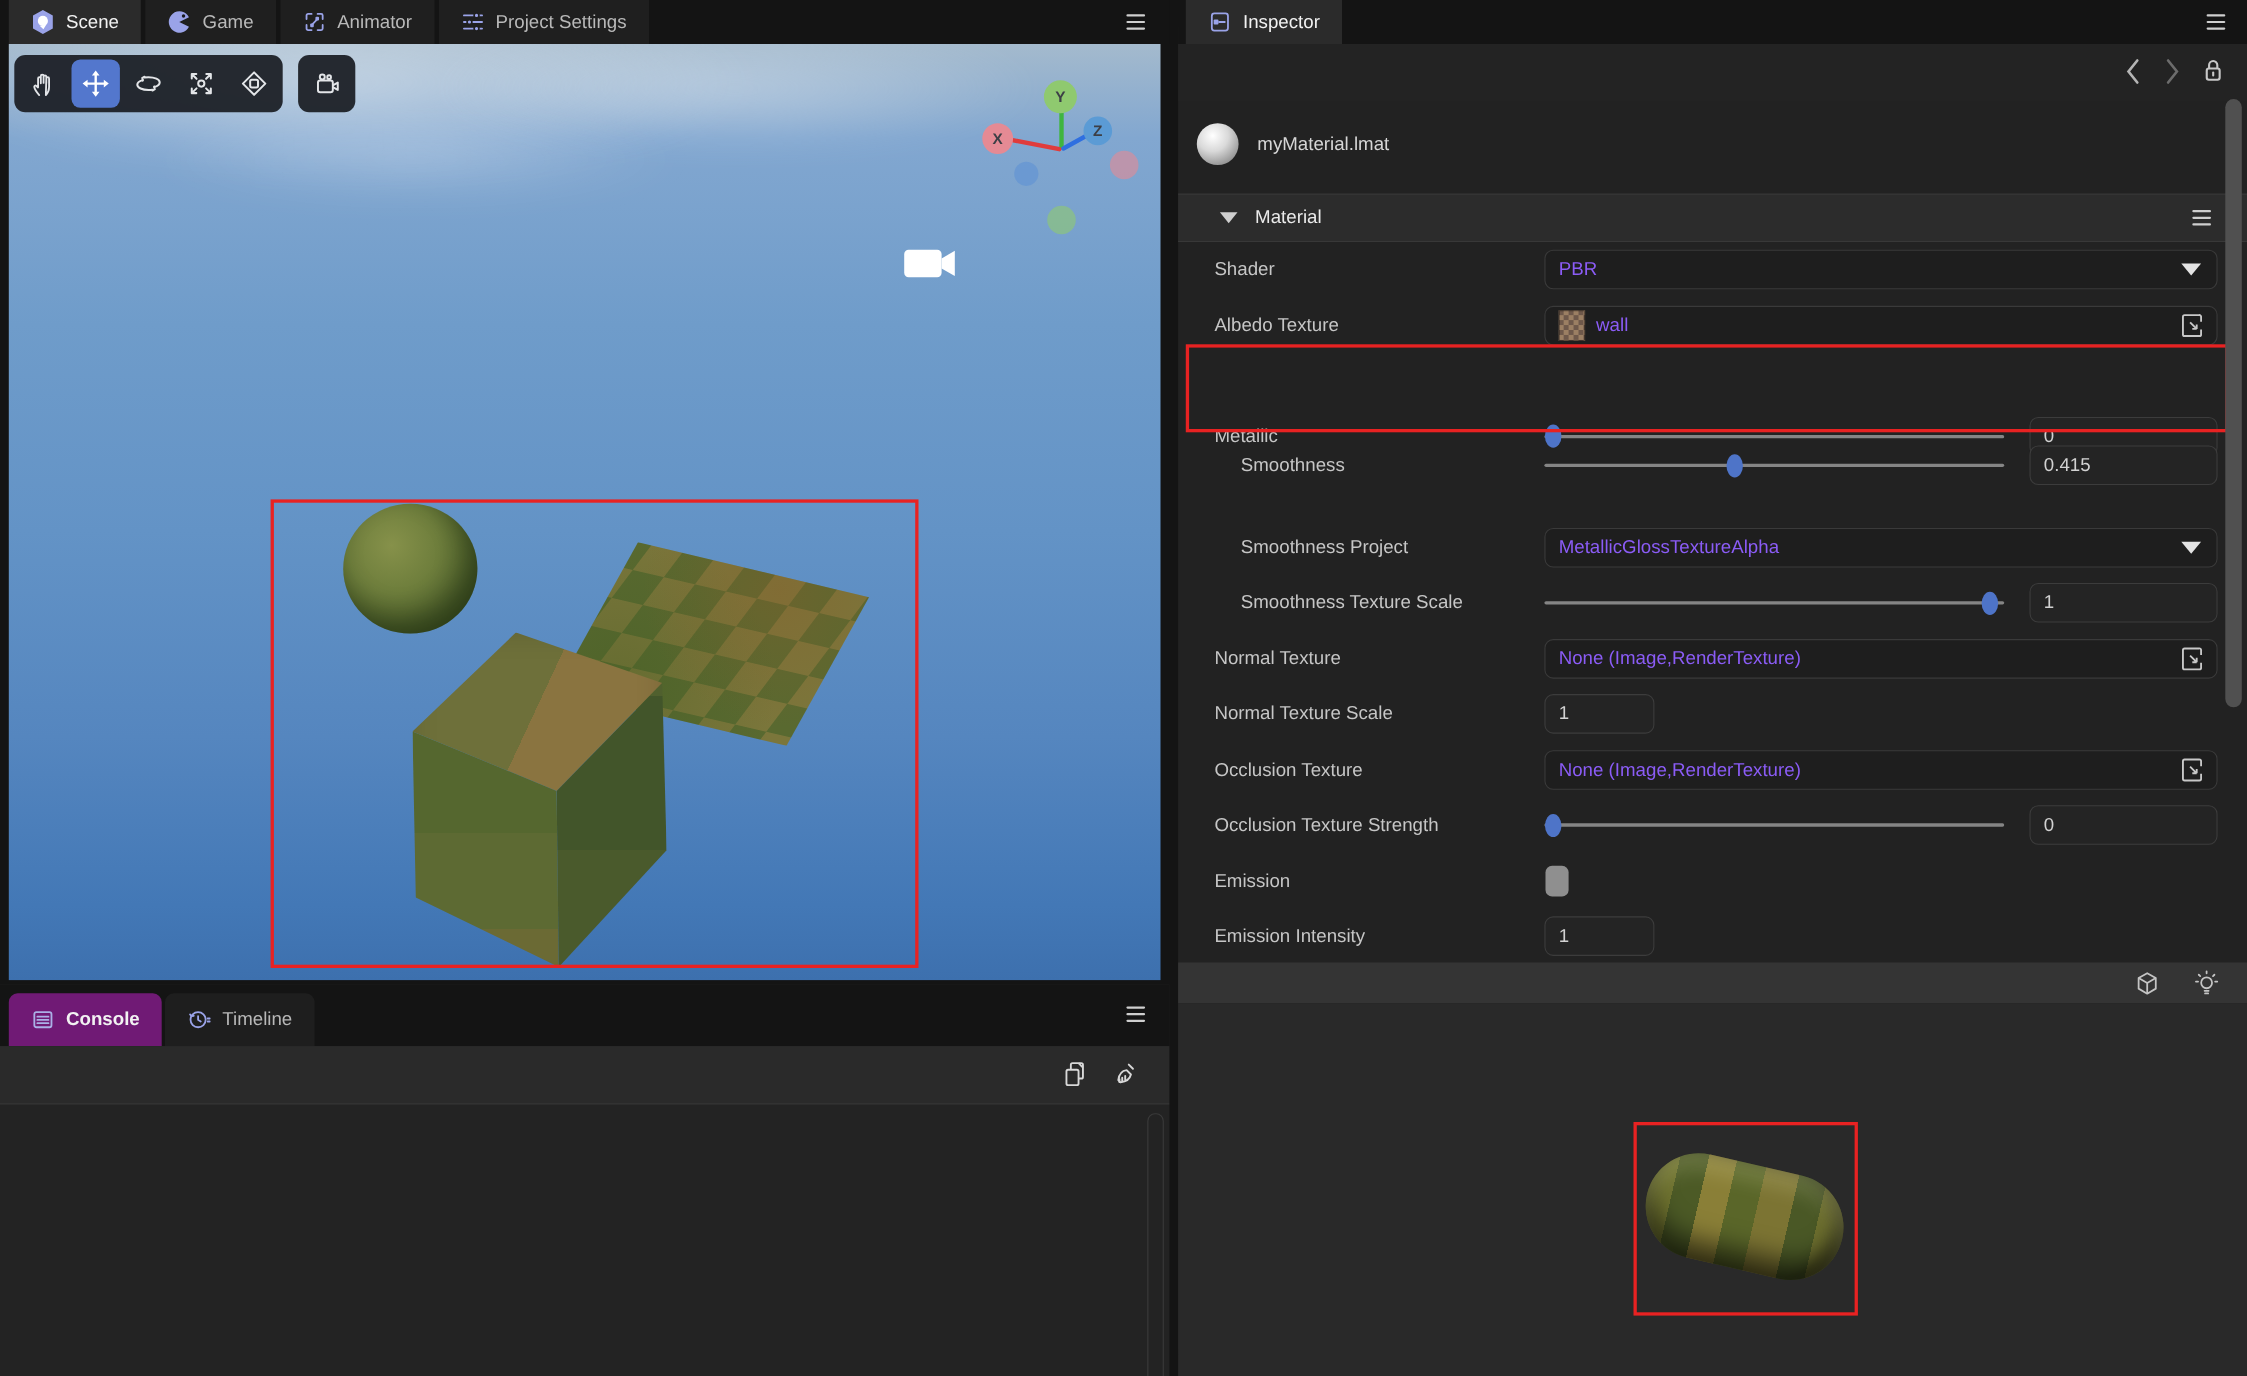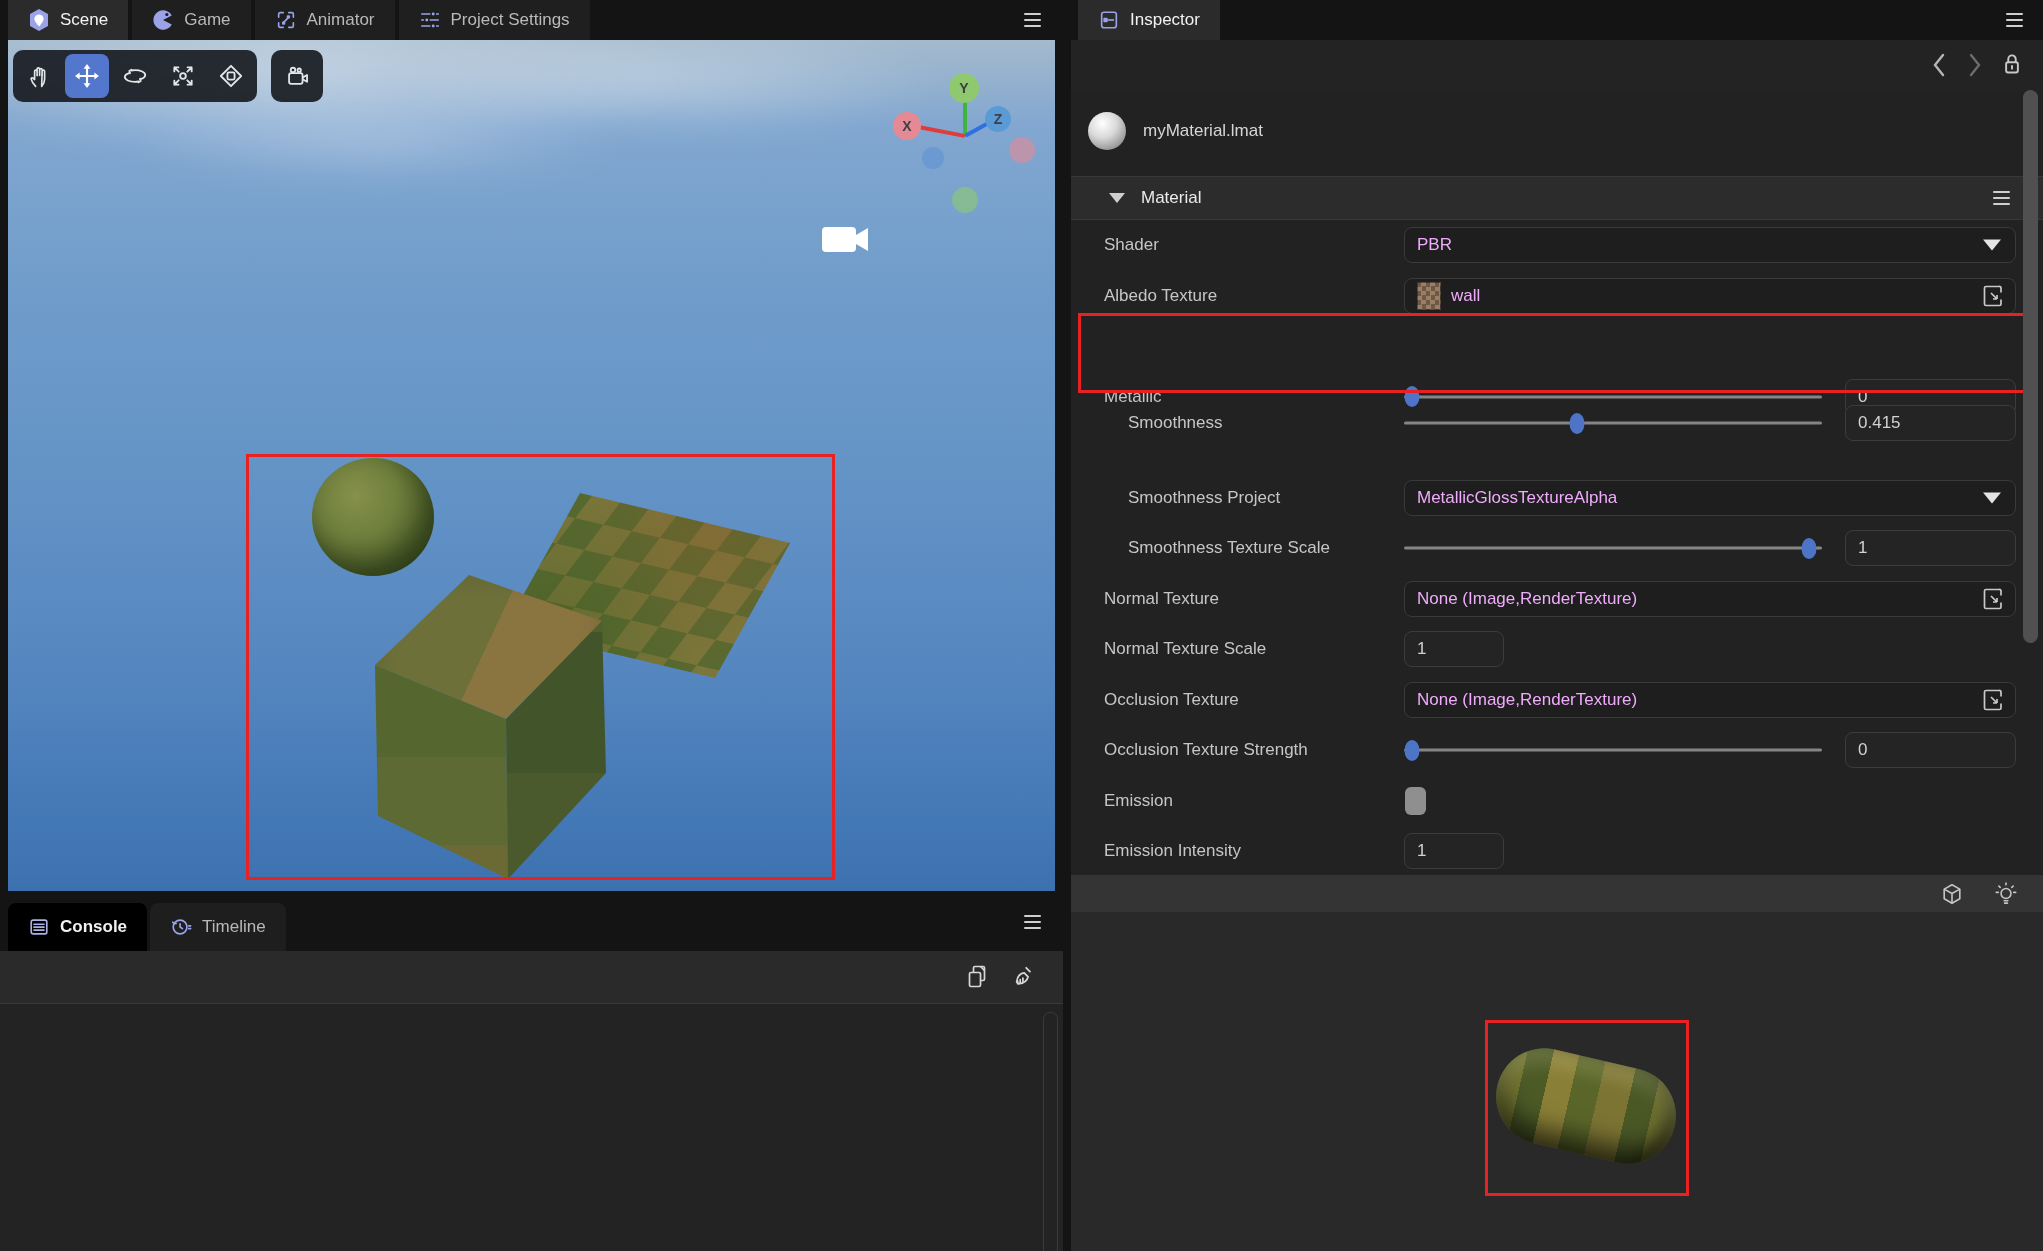--- a/index.html
+++ b/index.html
@@ -50,21 +50,21 @@
      background:radial-gradient(circle at 38% 30%,#ffffff 0%,#d9d9d9 40%,#9a9a9a 75%,#6f6f6f 100%);}
   #section-head{position:absolute;left:0;right:0;top:176px;height:42px;background:#2c2c2c;
      border-top:1px solid #383838;border-bottom:1px solid #383838;display:flex;align-items:center;}
   .caret-down{width:0;height:0;border-left:8px solid transparent;border-right:8px solid transparent;border-top:10px solid #cfcfcf;}
   #insp-rows{position:absolute;left:0;top:0;right:0;height:875px;overflow:hidden;}
   .irow{position:absolute;left:0;right:0;height:50px;}
   .irow .lbl{position:absolute;left:33px;top:50%;transform:translateY(-50%);font-size:17px;color:#c6c6c6;white-space:nowrap;}
   .irow.indent .lbl{left:57px;}
   .ctl{position:absolute;left:333px;width:612px;height:36px;top:50%;transform:translateY(-50%);
        background:#1e1e1e;border:1px solid #3a3a3a;border-radius:8px;display:flex;align-items:center;
-       font-size:17px;color:#f0abfc;box-sizing:border-box;padding:0 12px;}
+       font-size:17px;color:#8b5cf6;box-sizing:border-box;padding:0 12px;}
   .ctl .ddcaret{position:absolute;right:14px;top:50%;transform:translateY(-50%);
        width:0;height:0;border-left:9px solid transparent;border-right:9px solid transparent;border-top:11px solid #e4e4e4;}
   .thumb{width:24px;height:28px;margin-right:10px;flex:0 0 auto;
      background:repeating-conic-gradient(#9b7f63 0% 25%,#6e584a 0% 50%);background-size:9px 9px;
      box-shadow:inset 0 0 0 1px rgba(0,0,0,.4);}
   .picker{position:absolute;right:10px;top:50%;transform:translateY(-50%);color:#c8c8c8;}
   .swatch{position:absolute;left:333px;width:612px;height:27px;top:50%;transform:translateY(-50%);
      border-radius:13px;background:var(--albedo);box-shadow:inset 0 -2px 4px rgba(120,110,0,.35);}
   .track{position:absolute;left:333px;width:418px;height:3px;top:50%;transform:translateY(-50%);background:#858585;border-radius:2px;}
   .knob{position:absolute;width:15px;height:21px;border-radius:50%;background:var(--slider);top:50%;transform:translate(-50%,-50%);}
@@ -81,21 +81,21 @@
      display:flex;align-items:center;justify-content:flex-end;gap:28px;padding-right:24px;box-sizing:border-box;color:#c4c4c4;}
   #preview-area{position:absolute;left:0;right:0;top:912px;bottom:0;background:#292929;}
   #capsule{position:absolute;left:424px;top:146px;width:182px;height:96px;border-radius:48px;transform:rotate(13deg);
      background:linear-gradient(90deg,#6f7330 0 12%,#4c5a26 12% 26%,#8a7f37 26% 40%,#5a6629 40% 55%,#7c7433 55% 72%,#4a5826 72% 86%,#6d6f2f 86% 100%);
      box-shadow:inset 0 14px 18px rgba(255,255,200,.18), inset 0 -18px 22px rgba(0,0,0,.55), inset -10px 0 14px rgba(0,0,0,.35);}
   
   #console-panel{position:absolute;left:0;top:895px;width:1063px;height:356px;background:#232323;}
   #console-tabbar{position:absolute;left:0;top:0;right:0;height:56px;background:#141414;display:flex;align-items:flex-end;}
   .ctab{height:48px;display:flex;align-items:center;gap:10px;padding:0 20px;margin-right:3px;
         border-radius:8px 8px 0 0;background:#1e1e1e;color:#b8b8b8;font-size:17px;}
-  .ctab.active{background:#000000;color:#f2f2f2;font-weight:bold;}
+  .ctab.active{background:#701a75;color:#f2f2f2;font-weight:bold;}
   .ctab:first-child{margin-left:8px;}
   #console-toolbar{position:absolute;left:0;right:0;top:56px;height:52px;background:#2a2a2a;
      display:flex;align-items:center;justify-content:flex-end;gap:22px;padding-right:26px;box-sizing:border-box;color:#d8d8d8;}
   #console-content{position:absolute;left:0;right:0;top:108px;bottom:0;background:#232323;border-top:1px solid #3a3a3a;}
   #console-scrollbar{position:absolute;right:5px;top:8px;width:13px;height:330px;border:1px solid #3a3a3a;border-radius:7px;}
   .chev{color:#b5b5b5;}
 </style>
 </head>
 <body>
 

